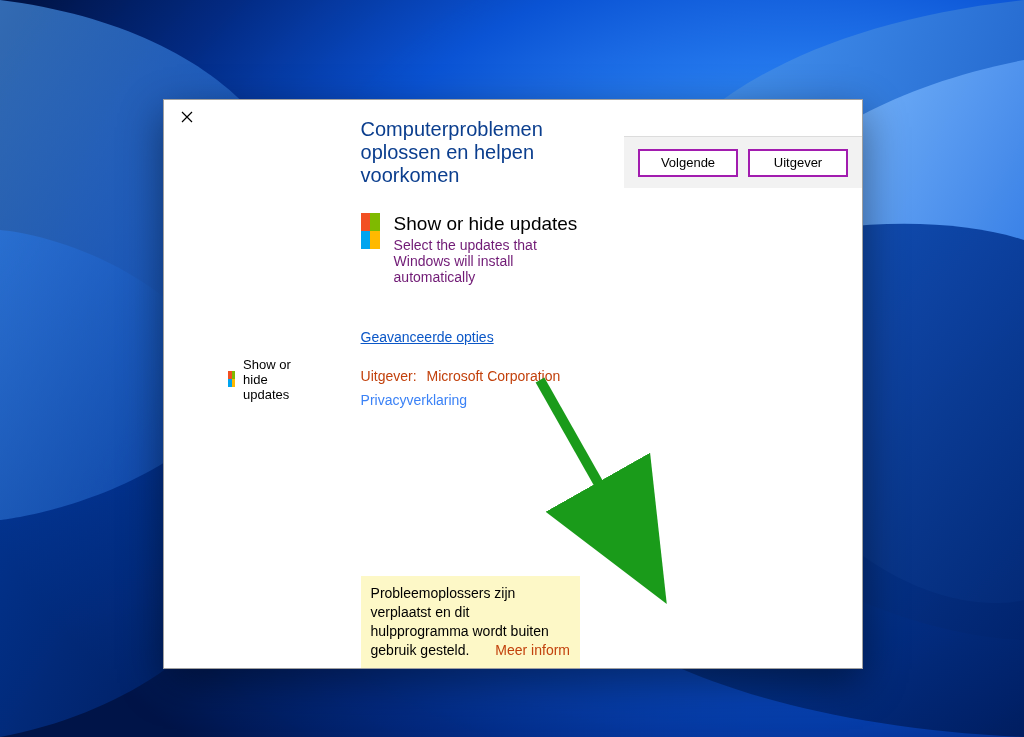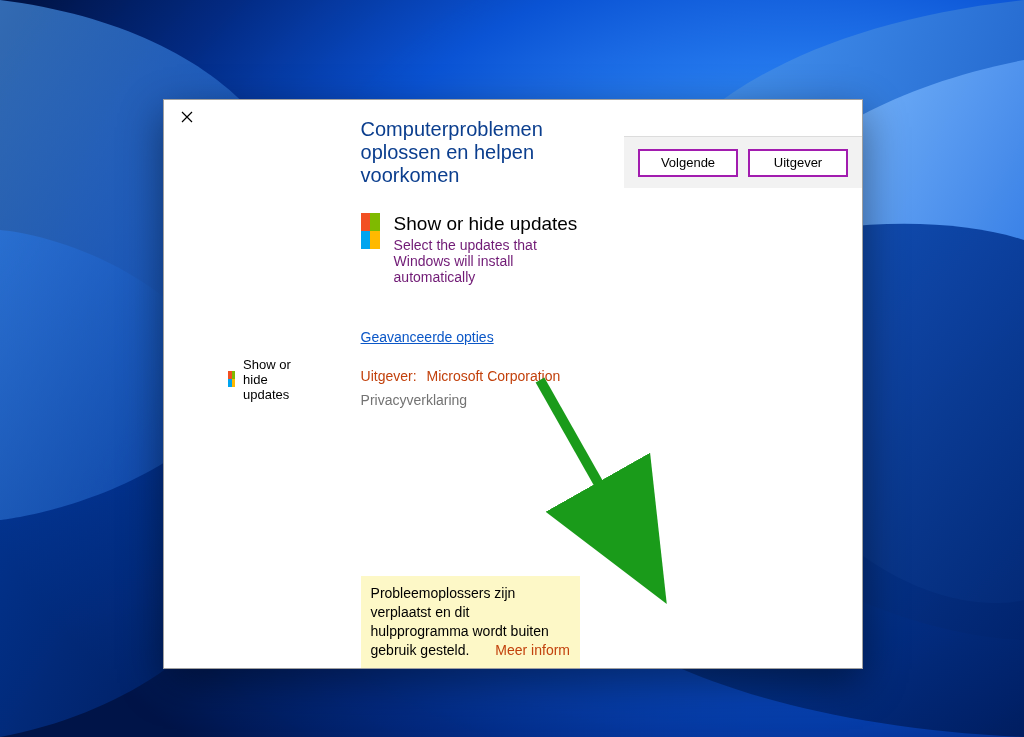--- a/index.html
+++ b/index.html
@@ -52,21 +52,21 @@
   .headline {
     color: #0b3e8e; font-size: 20px; font-weight: 400; margin: 10px 0 26px 0;
   }
   .section-row { display: flex; gap: 14px; align-items: flex-start; }
   .section-title { font-size: 19px; font-weight: 400; color: #000; }
   .section-sub { font-size: 14px; color: #701a75; margin-top: 2px; }
 
   .adv-link { display: inline-block; margin-top: 44px; font-size: 14px; color: #0b57c7; text-decoration: underline; cursor: pointer; }
   .publisher { font-size: 14px; color: #c2410c; margin-top: 22px; }
   .publisher .label { margin-right: 6px; }
-  .privacy-link { display: inline-block; margin-top: 8px; font-size: 14px; color: #737373; cursor: pointer; }
+  .privacy-link { display: inline-block; margin-top: 8px; font-size: 14px; color: #3b82f6; cursor: pointer; }
 
   .notice {
     position: absolute; left: 44px; right: 44px; bottom: 0;
     background: #fdf8c7;
     padding: 8px 10px;
     font-size: 14px; color: #000;
     line-height: 1.35;
   }
   .notice .more { color: #c2410c; float: right; text-align: right; cursor: pointer; }
 

